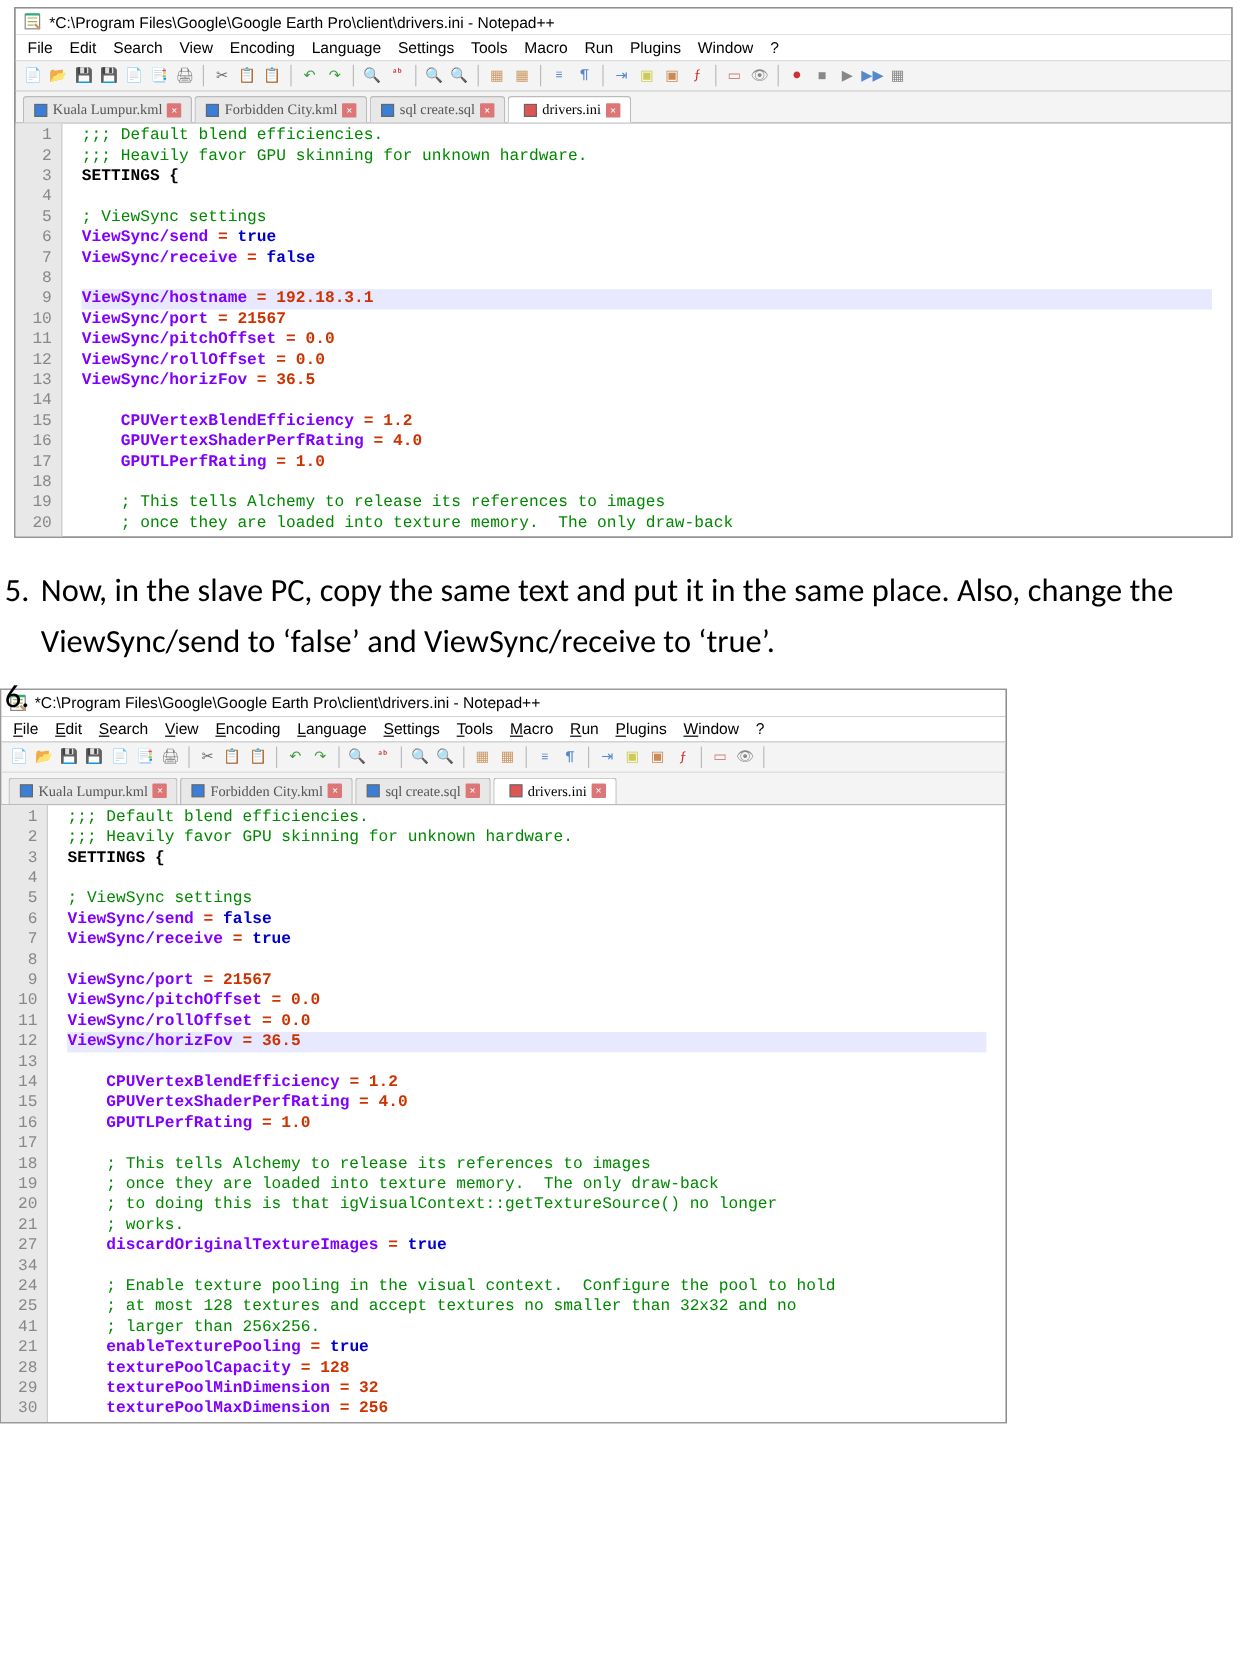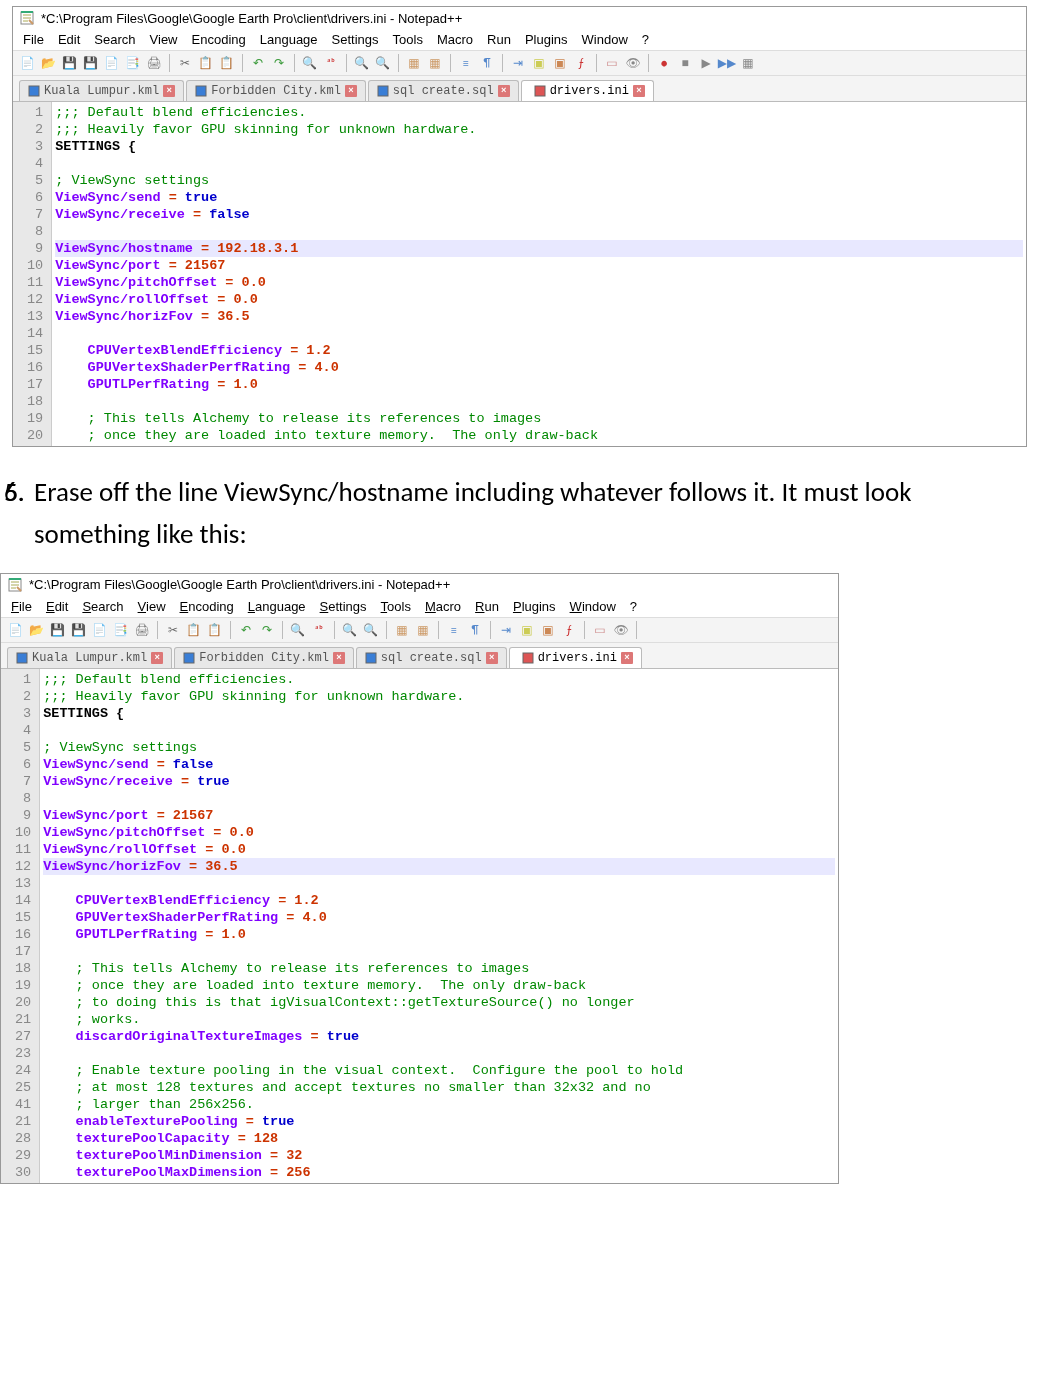--- a/index.html
+++ b/index.html
@@ -55,21 +55,21 @@
     align-items: flex-end;
     padding: 4px 6px 0 6px;
     background: #f4f4f4;
     gap: 2px;
   }
   .npp-tab {
     display: flex;
     align-items: center;
     gap: 4px;
     padding: 3px 8px;
-    font-family: Liberation Mono, monospace;
+    font-family: Liberation Serif, serif;
     font-size: 12px;
     background: #e8e8e8;
     border: 1px solid #bbb;
     border-bottom: none;
     border-radius: 3px 3px 0 0;
     color: #555;
   }
   .npp-tab.active {
     background: #fff;
     color: #000;
@@ -94,21 +94,21 @@
   }
   .gutter {
     background: #e8e8e8;
     color: #888;
     text-align: right;
     padding: 2px 8px 2px 14px;
     user-select: none;
     border-right: 1px solid #ccc;
   }
   .code {
-    padding: 2px 3px;
+    padding: 2px 16px;
     flex: 1;
     white-space: pre;
   }
   .code-line { display:block; height:17px; }
   .hl { background: #e8e8ff; display:inline-block; width:100%; }
   .c-comment { color: #008800; }
   .c-key { color: #8000ff; font-weight: bold; }
   .c-op { color: #cc3300; font-weight: bold; }
   .c-id { color: #000; font-weight: bold; }
   .c-kw { color: #0000cc; font-weight: bold; }
@@ -260,24 +260,24 @@
         <div>20</div>
       </div>
     <div class="code" id="code1"><span class="code-line"><span class="c-comment">;;; Default blend efficiencies.</span></span><span class="code-line"><span class="c-comment">;;; Heavily favor GPU skinning for unknown hardware.</span></span><span class="code-line"><span class="c-id">SETTINGS {</span></span><span class="code-line">&nbsp;</span><span class="code-line"><span class="c-comment">; ViewSync settings</span></span><span class="code-line"><span class="c-key">ViewSync/send</span><span class="c-op"> = </span><span class="c-kw">true</span></span><span class="code-line"><span class="c-key">ViewSync/receive</span><span class="c-op"> = </span><span class="c-kw">false</span></span><span class="code-line">&nbsp;</span><span class="code-line hl"><span class="c-key">ViewSync/hostname</span><span class="c-op"> = </span><span class="c-num">192.18.3.1</span></span><span class="code-line"><span class="c-key">ViewSync/port</span><span class="c-op"> = </span><span class="c-num">21567</span></span><span class="code-line"><span class="c-key">ViewSync/pitchOffset</span><span class="c-op"> = </span><span class="c-num">0.0</span></span><span class="code-line"><span class="c-key">ViewSync/rollOffset</span><span class="c-op"> = </span><span class="c-num">0.0</span></span><span class="code-line"><span class="c-key">ViewSync/horizFov</span><span class="c-op"> = </span><span class="c-num">36.5</span></span><span class="code-line">&nbsp;</span><span class="code-line"><span class="c-key">    CPUVertexBlendEfficiency</span><span class="c-op"> = </span><span class="c-num">1.2</span></span><span class="code-line"><span class="c-key">    GPUVertexShaderPerfRating</span><span class="c-op"> = </span><span class="c-num">4.0</span></span><span class="code-line"><span class="c-key">    GPUTLPerfRating</span><span class="c-op"> = </span><span class="c-num">1.0</span></span><span class="code-line">&nbsp;</span><span class="code-line"><span class="c-comment">    ; This tells Alchemy to release its references to images</span></span><span class="code-line"><span class="c-comment">    ; once they are loaded into texture memory.  The only draw-back</span></span></div>
   </div>
 </div>
 
 <div class="doc-text">
   <ol class="doc-list">
     <li>
       <span class="num">5.</span>
+      <span>Now, in the slave PC, copy the same text and put it in the same place. Also, change the ViewSync/send to ‘false’ and ViewSync/receive to ‘true’.</span>
     </li>
     <li>
       <span class="num">6.</span>
-      <span>Erase off the line ViewSync/hostname including whatever follows it. It must look something like this:</span>
     </li>
   </ol>
 </div>
 
 <div class="npp-window" style="margin-left:0; margin-right:200px;">
   <div class="npp-title">
     <svg viewBox="0 0 16 16">
         <rect x="2" y="2" width="12" height="12" fill="#fff" stroke="#888"></rect>
         <path d="M2 2 L14 2" stroke="#3a7" stroke-width="2"></path>
         <path d="M4 5h8M4 8h8M4 11h5" stroke="#aa5" stroke-width="1"></path>
@@ -384,21 +384,21 @@
         <div>13</div>
         <div>14</div>
         <div>15</div>
         <div>16</div>
         <div>17</div>
         <div>18</div>
         <div>19</div>
         <div>20</div>
         <div>21</div>
         <div>27</div>
-        <div>23</div>
+        <div>34</div>
         <div>24</div>
         <div>25</div>
         <div>41</div>
         <div>21</div>
         <div>28</div>
         <div>29</div>
         <div>30</div>
       </div>
     <div class="code" id="code2"><span class="code-line"><span class="c-comment">;;; Default blend efficiencies.</span></span><span class="code-line"><span class="c-comment">;;; Heavily favor GPU skinning for unknown hardware.</span></span><span class="code-line"><span class="c-id">SETTINGS {</span></span><span class="code-line">&nbsp;</span><span class="code-line"><span class="c-comment">; ViewSync settings</span></span><span class="code-line"><span class="c-key">ViewSync/send</span><span class="c-op"> = </span><span class="c-kw">false</span></span><span class="code-line"><span class="c-key">ViewSync/receive</span><span class="c-op"> = </span><span class="c-kw">true</span></span><span class="code-line">&nbsp;</span><span class="code-line"><span class="c-key">ViewSync/port</span><span class="c-op"> = </span><span class="c-num">21567</span></span><span class="code-line"><span class="c-key">ViewSync/pitchOffset</span><span class="c-op"> = </span><span class="c-num">0.0</span></span><span class="code-line"><span class="c-key">ViewSync/rollOffset</span><span class="c-op"> = </span><span class="c-num">0.0</span></span><span class="code-line hl"><span class="c-key">ViewSync/horizFov</span><span class="c-op"> = </span><span class="c-num">36.5</span></span><span class="code-line">&nbsp;</span><span class="code-line"><span class="c-key">    CPUVertexBlendEfficiency</span><span class="c-op"> = </span><span class="c-num">1.2</span></span><span class="code-line"><span class="c-key">    GPUVertexShaderPerfRating</span><span class="c-op"> = </span><span class="c-num">4.0</span></span><span class="code-line"><span class="c-key">    GPUTLPerfRating</span><span class="c-op"> = </span><span class="c-num">1.0</span></span><span class="code-line">&nbsp;</span><span class="code-line"><span class="c-comment">    ; This tells Alchemy to release its references to images</span></span><span class="code-line"><span class="c-comment">    ; once they are loaded into texture memory.  The only draw-back</span></span><span class="code-line"><span class="c-comment">    ; to doing this is that igVisualContext::getTextureSource() no longer</span></span><span class="code-line"><span class="c-comment">    ; works.</span></span><span class="code-line"><span class="c-key">    discardOriginalTextureImages</span><span class="c-op"> = </span><span class="c-kw">true</span></span><span class="code-line">&nbsp;</span><span class="code-line"><span class="c-comment">    ; Enable texture pooling in the visual context.  Configure the pool to hold</span></span><span class="code-line"><span class="c-comment">    ; at most 128 textures and accept textures no smaller than 32x32 and no</span></span><span class="code-line"><span class="c-comment">    ; larger than 256x256.</span></span><span class="code-line"><span class="c-key">    enableTexturePooling</span><span class="c-op"> = </span><span class="c-kw">true</span></span><span class="code-line"><span class="c-key">    texturePoolCapacity</span><span class="c-op"> = </span><span class="c-num">128</span></span><span class="code-line"><span class="c-key">    texturePoolMinDimension</span><span class="c-op"> = </span><span class="c-num">32</span></span><span class="code-line"><span class="c-key">    texturePoolMaxDimension</span><span class="c-op"> = </span><span class="c-num">256</span></span></div>
   </div>

